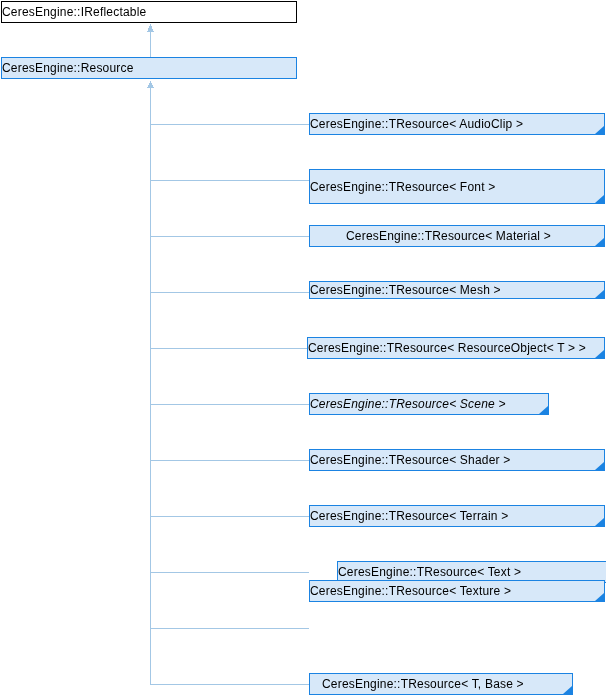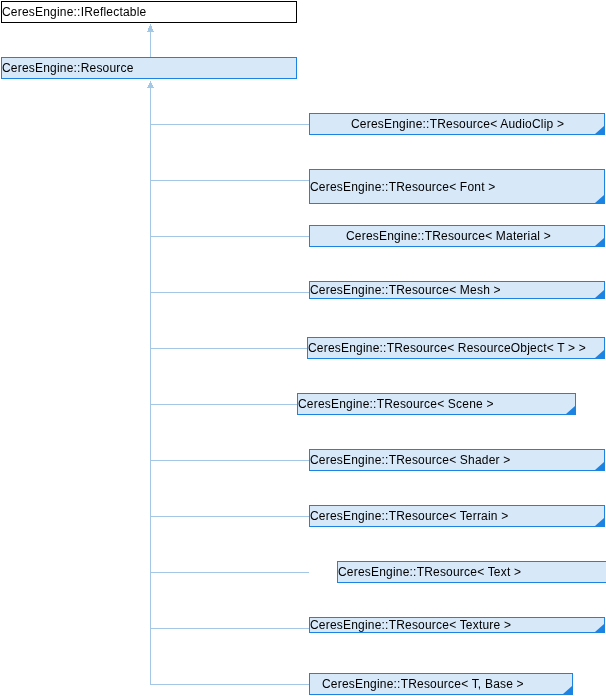--- a/index.html
+++ b/index.html
@@ -86,21 +86,21 @@
   </svg>
 
   <div class="node root" style="left:1px; top:1px; width:296px; height:22px;">
     <span>CeresEngine::IReflectable</span>
   </div>
 
   <div class="node blue" style="left:1px; top:57px; width:296px; height:22px;">
     <span>CeresEngine::Resource</span>
   </div>
 
-  <div class="node blue" style="left:309px; top:113px; width:296px; height:22px;padding-left:41px;">
+  <div class="node blue" style="left:309px; top:113px; width:296px; height:22px;">
     <span>CeresEngine::TResource&lt; AudioClip &gt;</span>
     <span class="fold"></span>
   </div>
 
   <div class="node blue" style="left:309px; top:169px; width:296px; height:35px;">
     <span>CeresEngine::TResource&lt; Font &gt;</span>
     <span class="fold"></span>
   </div>
 
   <div class="node blue" style="left:309px; top:225px; width:296px; height:22px;padding-left:36px;">
@@ -111,41 +111,41 @@
   <div class="node blue" style="left:309px; top:281px; width:296px; height:18px;">
     <span>CeresEngine::TResource&lt; Mesh &gt;</span>
     <span class="fold"></span>
   </div>
 
   <div class="node blue" style="left:307px; top:337px; width:298px; height:22px;">
     <span>CeresEngine::TResource&lt; ResourceObject&lt; T &gt; &gt;</span>
     <span class="fold"></span>
   </div>
 
-  <div class="node blue" style="left:297px; top:393px; width:279px; height:22px;">
+  <div class="node blue" style="left:309px; top:393px; width:240px; height:22px;font-style:italic;">
     <span>CeresEngine::TResource&lt; Scene &gt;</span>
     <span class="fold"></span>
   </div>
 
   <div class="node blue" style="left:309px; top:449px; width:296px; height:22px;">
     <span>CeresEngine::TResource&lt; Shader &gt;</span>
     <span class="fold"></span>
   </div>
 
   <div class="node blue" style="left:309px; top:505px; width:296px; height:22px;">
     <span>CeresEngine::TResource&lt; Terrain &gt;</span>
     <span class="fold"></span>
   </div>
 
   <div class="node blue" style="left:309px; top:561px; width:296px; height:22px;margin-left:28px;">
     <span>CeresEngine::TResource&lt; Text &gt;</span>
     <span class="fold"></span>
   </div>
 
-  <div class="node blue" style="left:309px; top:617px; width:296px; height:16px;">
+  <div class="node blue" style="left:309px; top:580px; width:296px; height:22px;">
     <span>CeresEngine::TResource&lt; Texture &gt;</span>
     <span class="fold"></span>
   </div>
 
   <div class="node blue" style="left:309px; top:673px; width:264px; height:22px;padding-left:12px;">
     <span>CeresEngine::TResource&lt; T, Base &gt;</span>
     <span class="fold"></span>
   </div>
 
 </div>

